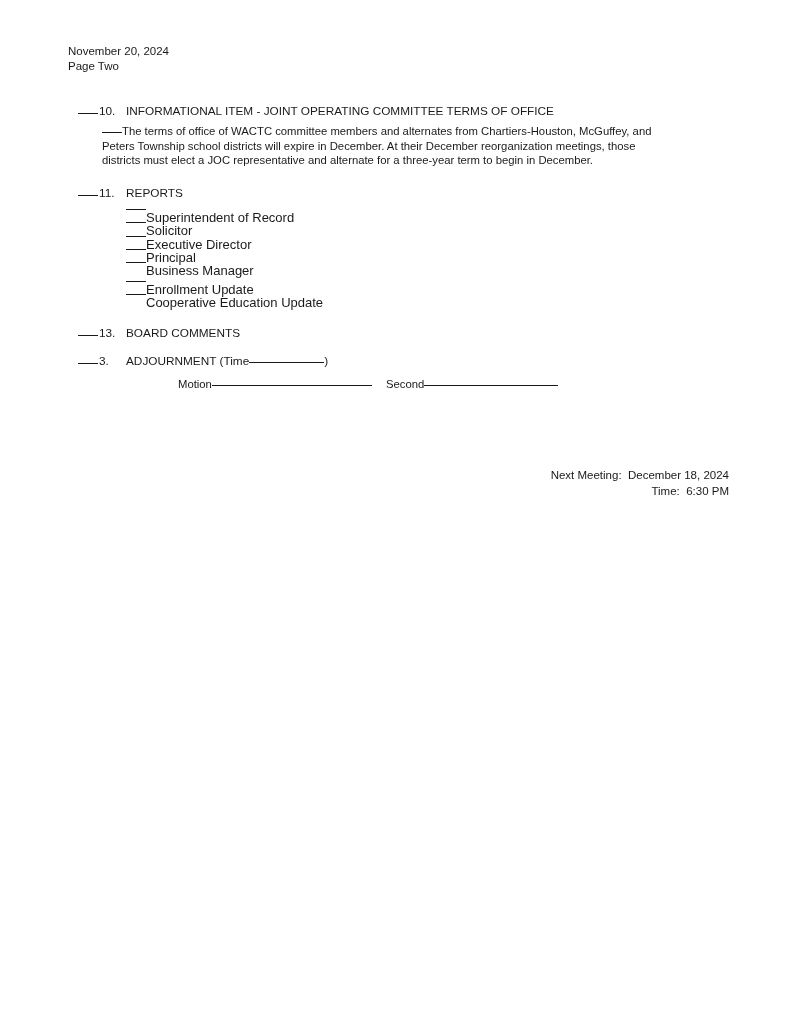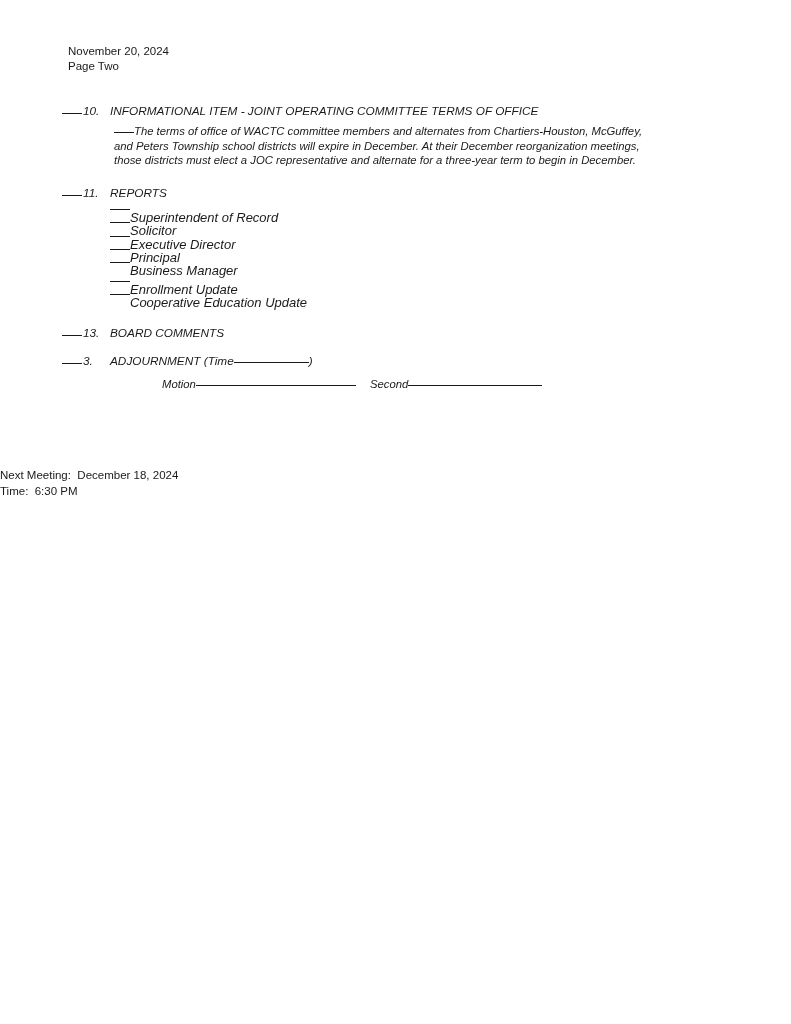--- a/index.html
+++ b/index.html
@@ -26,24 +26,23 @@
     left: 68px;
     top: 44px;
     font-size: 11.5px;
     line-height: 14.5px;
   }
   #doc-header div { white-space: nowrap; }
 
   
   #agenda {
     position: absolute;
-    left: 0;
+    left: 16px;
     top: 104px;
     width: 691px;
-    font-style: italic;
   }
 
   .numbered-item {
     display: flex;
     align-items: baseline;
     font-size: 11.8px;
     line-height: 15px;
     margin-left: 62px;
   }
   .numbered-item .chk {
@@ -60,21 +59,21 @@
     padding-left: 1px;
     flex: 0 0 auto;
     white-space: nowrap;
   }
   .numbered-item .caps {
     white-space: nowrap;
   }
 
   
   .body-para {
-    margin-left: 114px;
+    margin-left: 86px;
     margin-right: 44px;
     font-size: 11.3px;
     line-height: 14.6px;
     text-align: left;
   }
   .body-para .chk {
     display: inline-block;
     width: 20px;
     border-bottom: 1px solid #1a1a1a;
     position: relative;
@@ -141,21 +140,21 @@
     position: relative;
     top: -2px;
   }
 
   
   #next-meeting {
     position: absolute;
     top: 468px;
     left: 0;
     width: 729px;
-    text-align: left;
+    text-align: right;
     font-size: 11.5px;
     line-height: 15.5px;
   }
   #next-meeting .nm-row {
     white-space: pre;
   }
 </style>
 </head>
 <body>
 

